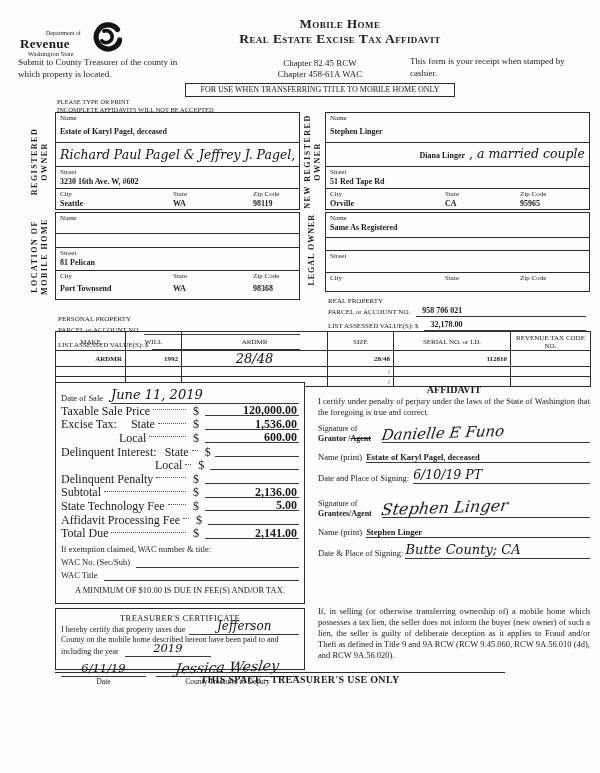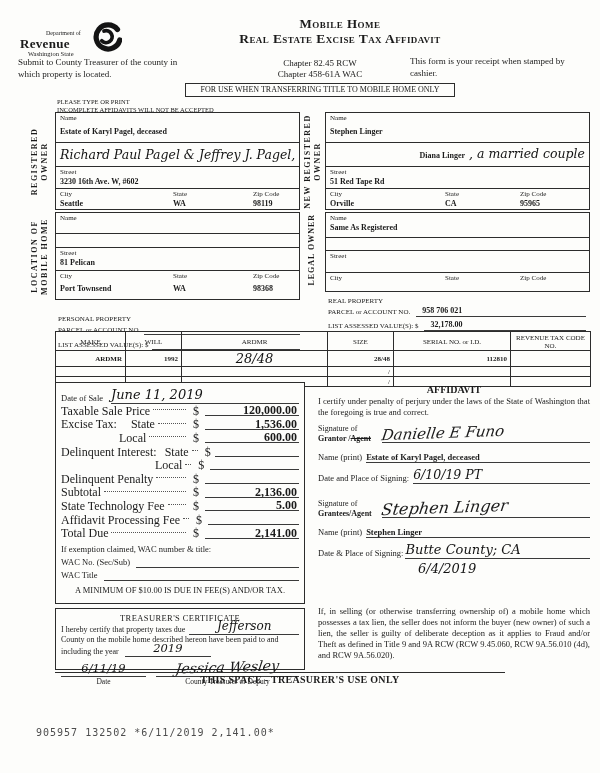--- a/index.html
+++ b/index.html
@@ -419,25 +419,21 @@
       <span class="txt85">Name (print)</span>
       <span class="fill" style="margin-left:4px;font-weight:bold;font-size:8.5px;">Stephen  Linger</span>
     </div>
 
     <div class="flexline" style="margin-top:5px;height:16px;">
       <span class="txt85">Date &amp; Place of Signing:</span>
       <span class="fill" style="margin-left:2px;">
         <span class="hw" style="font-size:13px;">Butte County; CA</span>
       </span>
     </div>
-    <div style="margin-left:100px;">
-      <span class="hw" style="font-size:13px;">6/4/2019</span>
-    </div>
   </div>
 
   <div class="abs txt85 just" style="left:318px;top:606px;width:272px;">If, in selling (or otherwise transferring ownership of) a mobile home which possesses a tax lien, the seller does not inform the buyer (new owner) of such a lien, the seller is guilty of deliberate deception as it applies to Fraud and/or Theft as defined in Title 9 and 9A RCW (RCW 9.45.060, RCW 9A.56.010 (4d), and RCW 9A.56.020).</div>
 
   <div class="abs" style="left:55px;top:672px;width:450px;border-top:1.3px solid #2c2c2c;"></div>
   <div class="abs" style="left:0;top:674px;width:600px;text-align:center;font-size:10px;font-weight:bold;letter-spacing:.3px;">THIS SPACE - TREASURER'S USE ONLY</div>
 
-  <div class="abs mono" style="left:36px;top:727px;font-size:10px;letter-spacing:1px;color:#4d4d4d;">905957 132502 *6/11/2019 2,141.00*</div>
 
 </div>
 
 </body></html>

